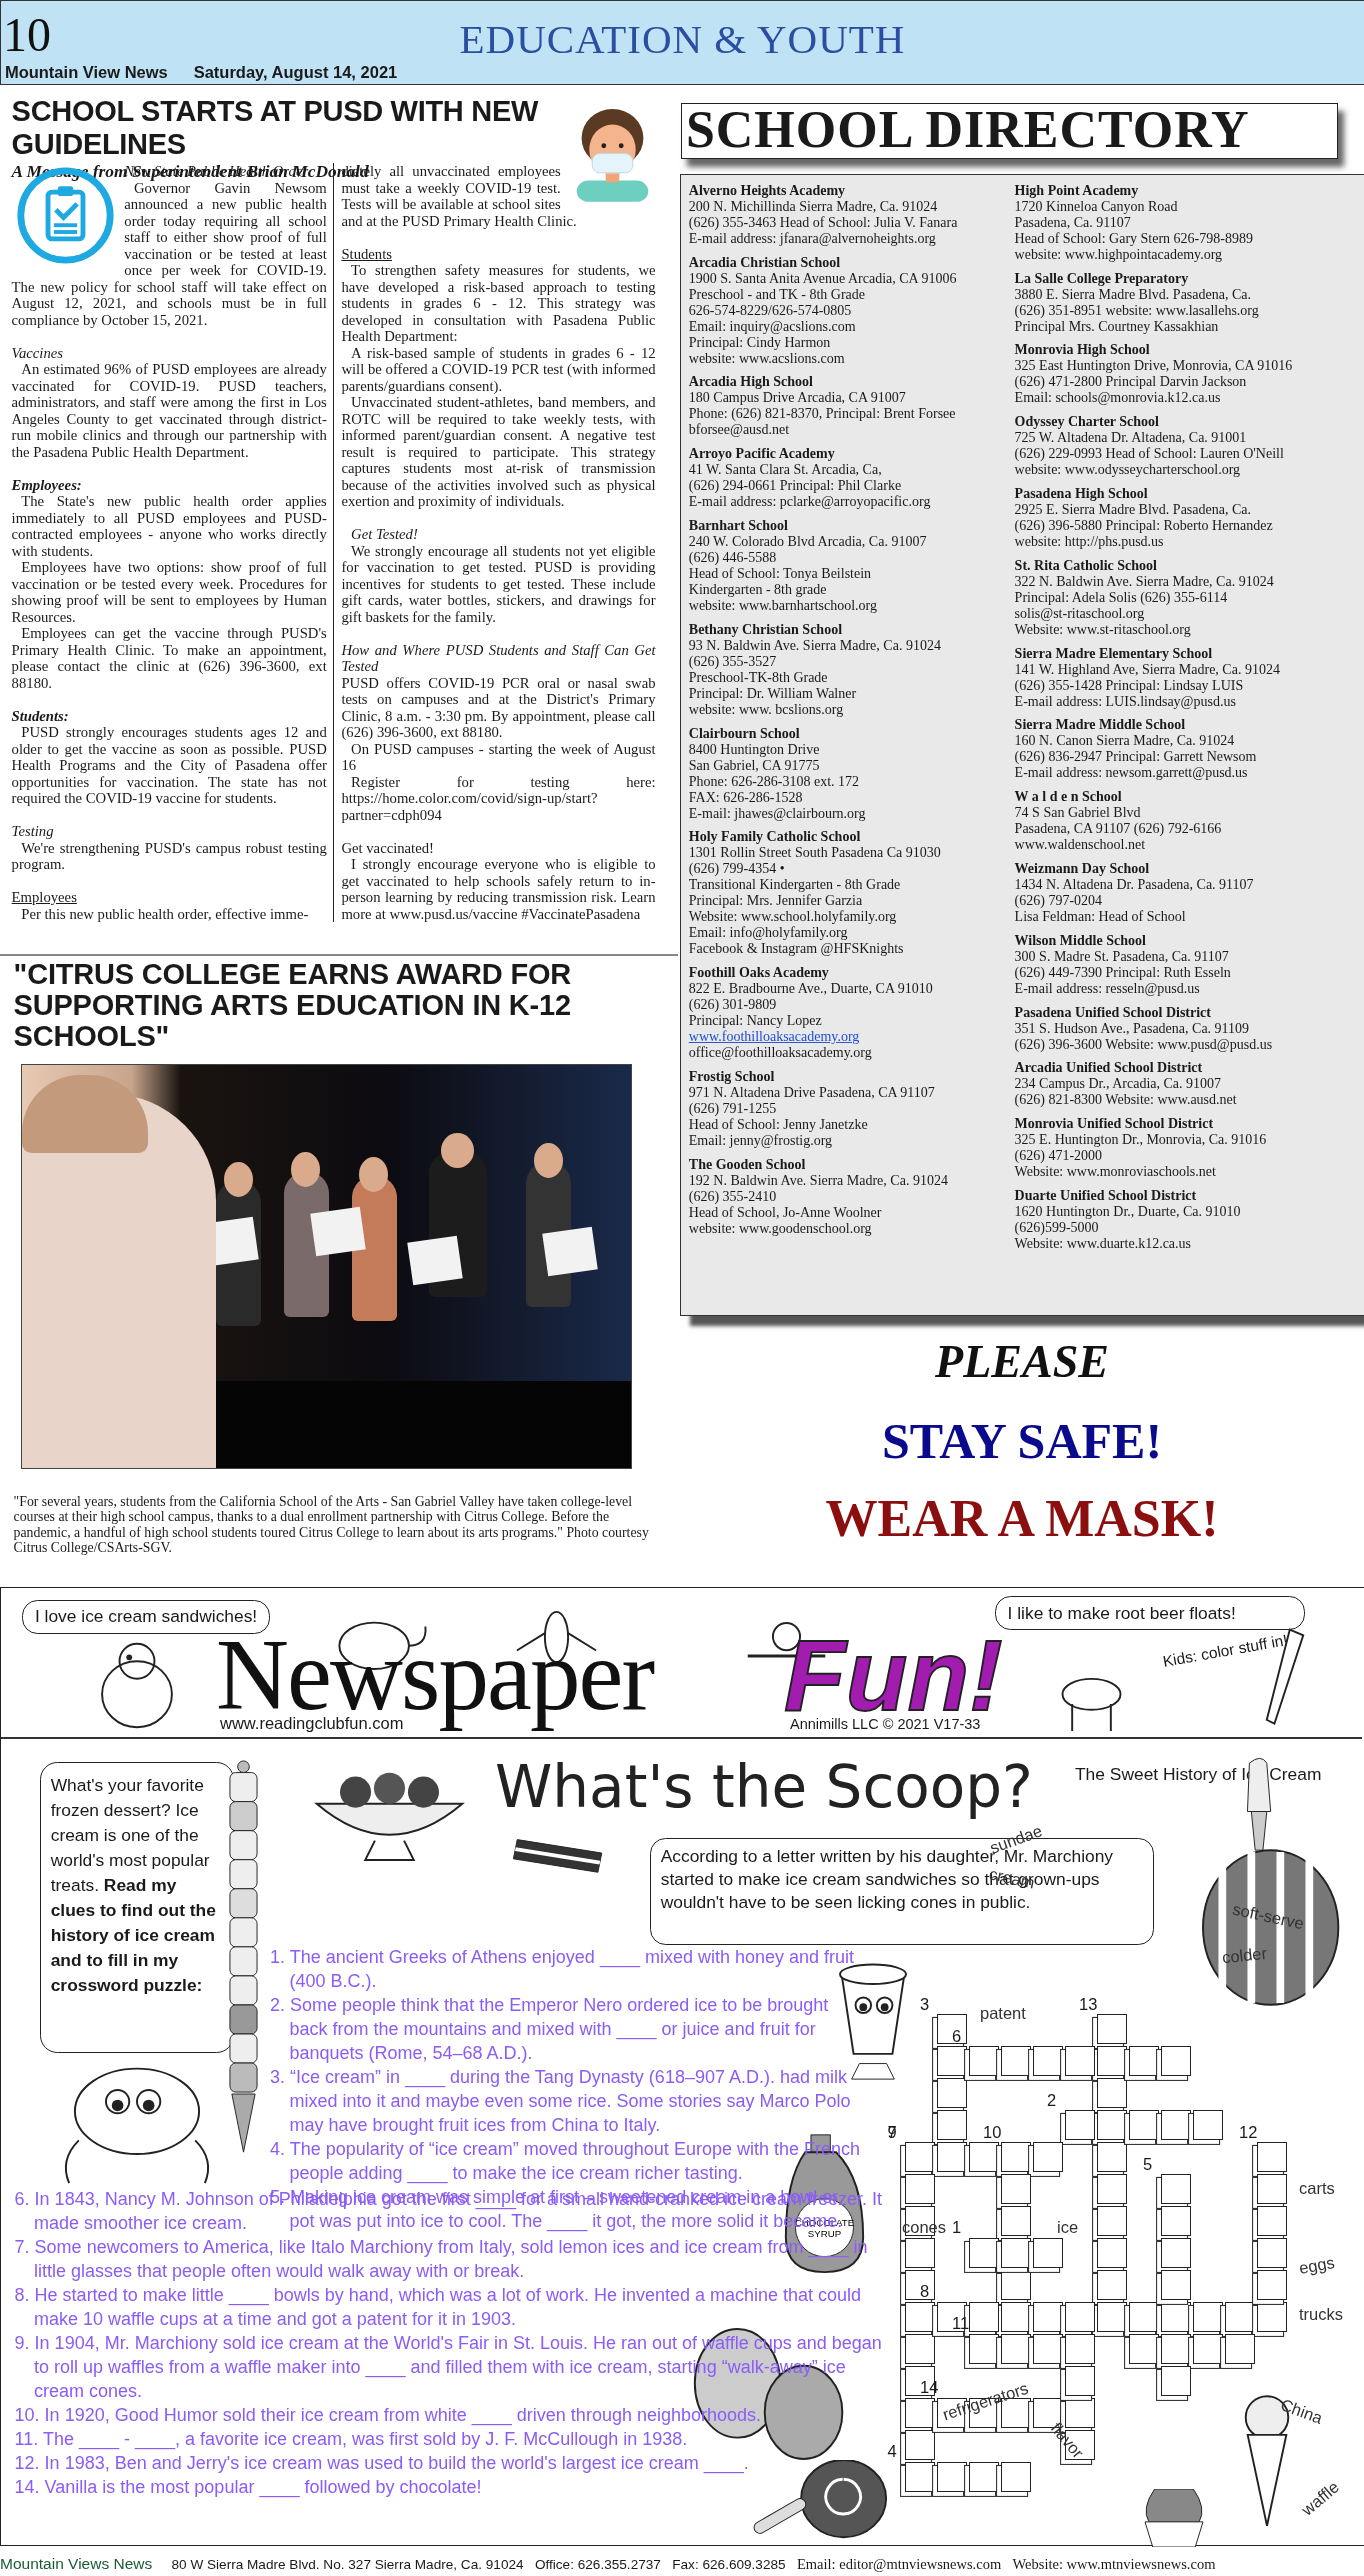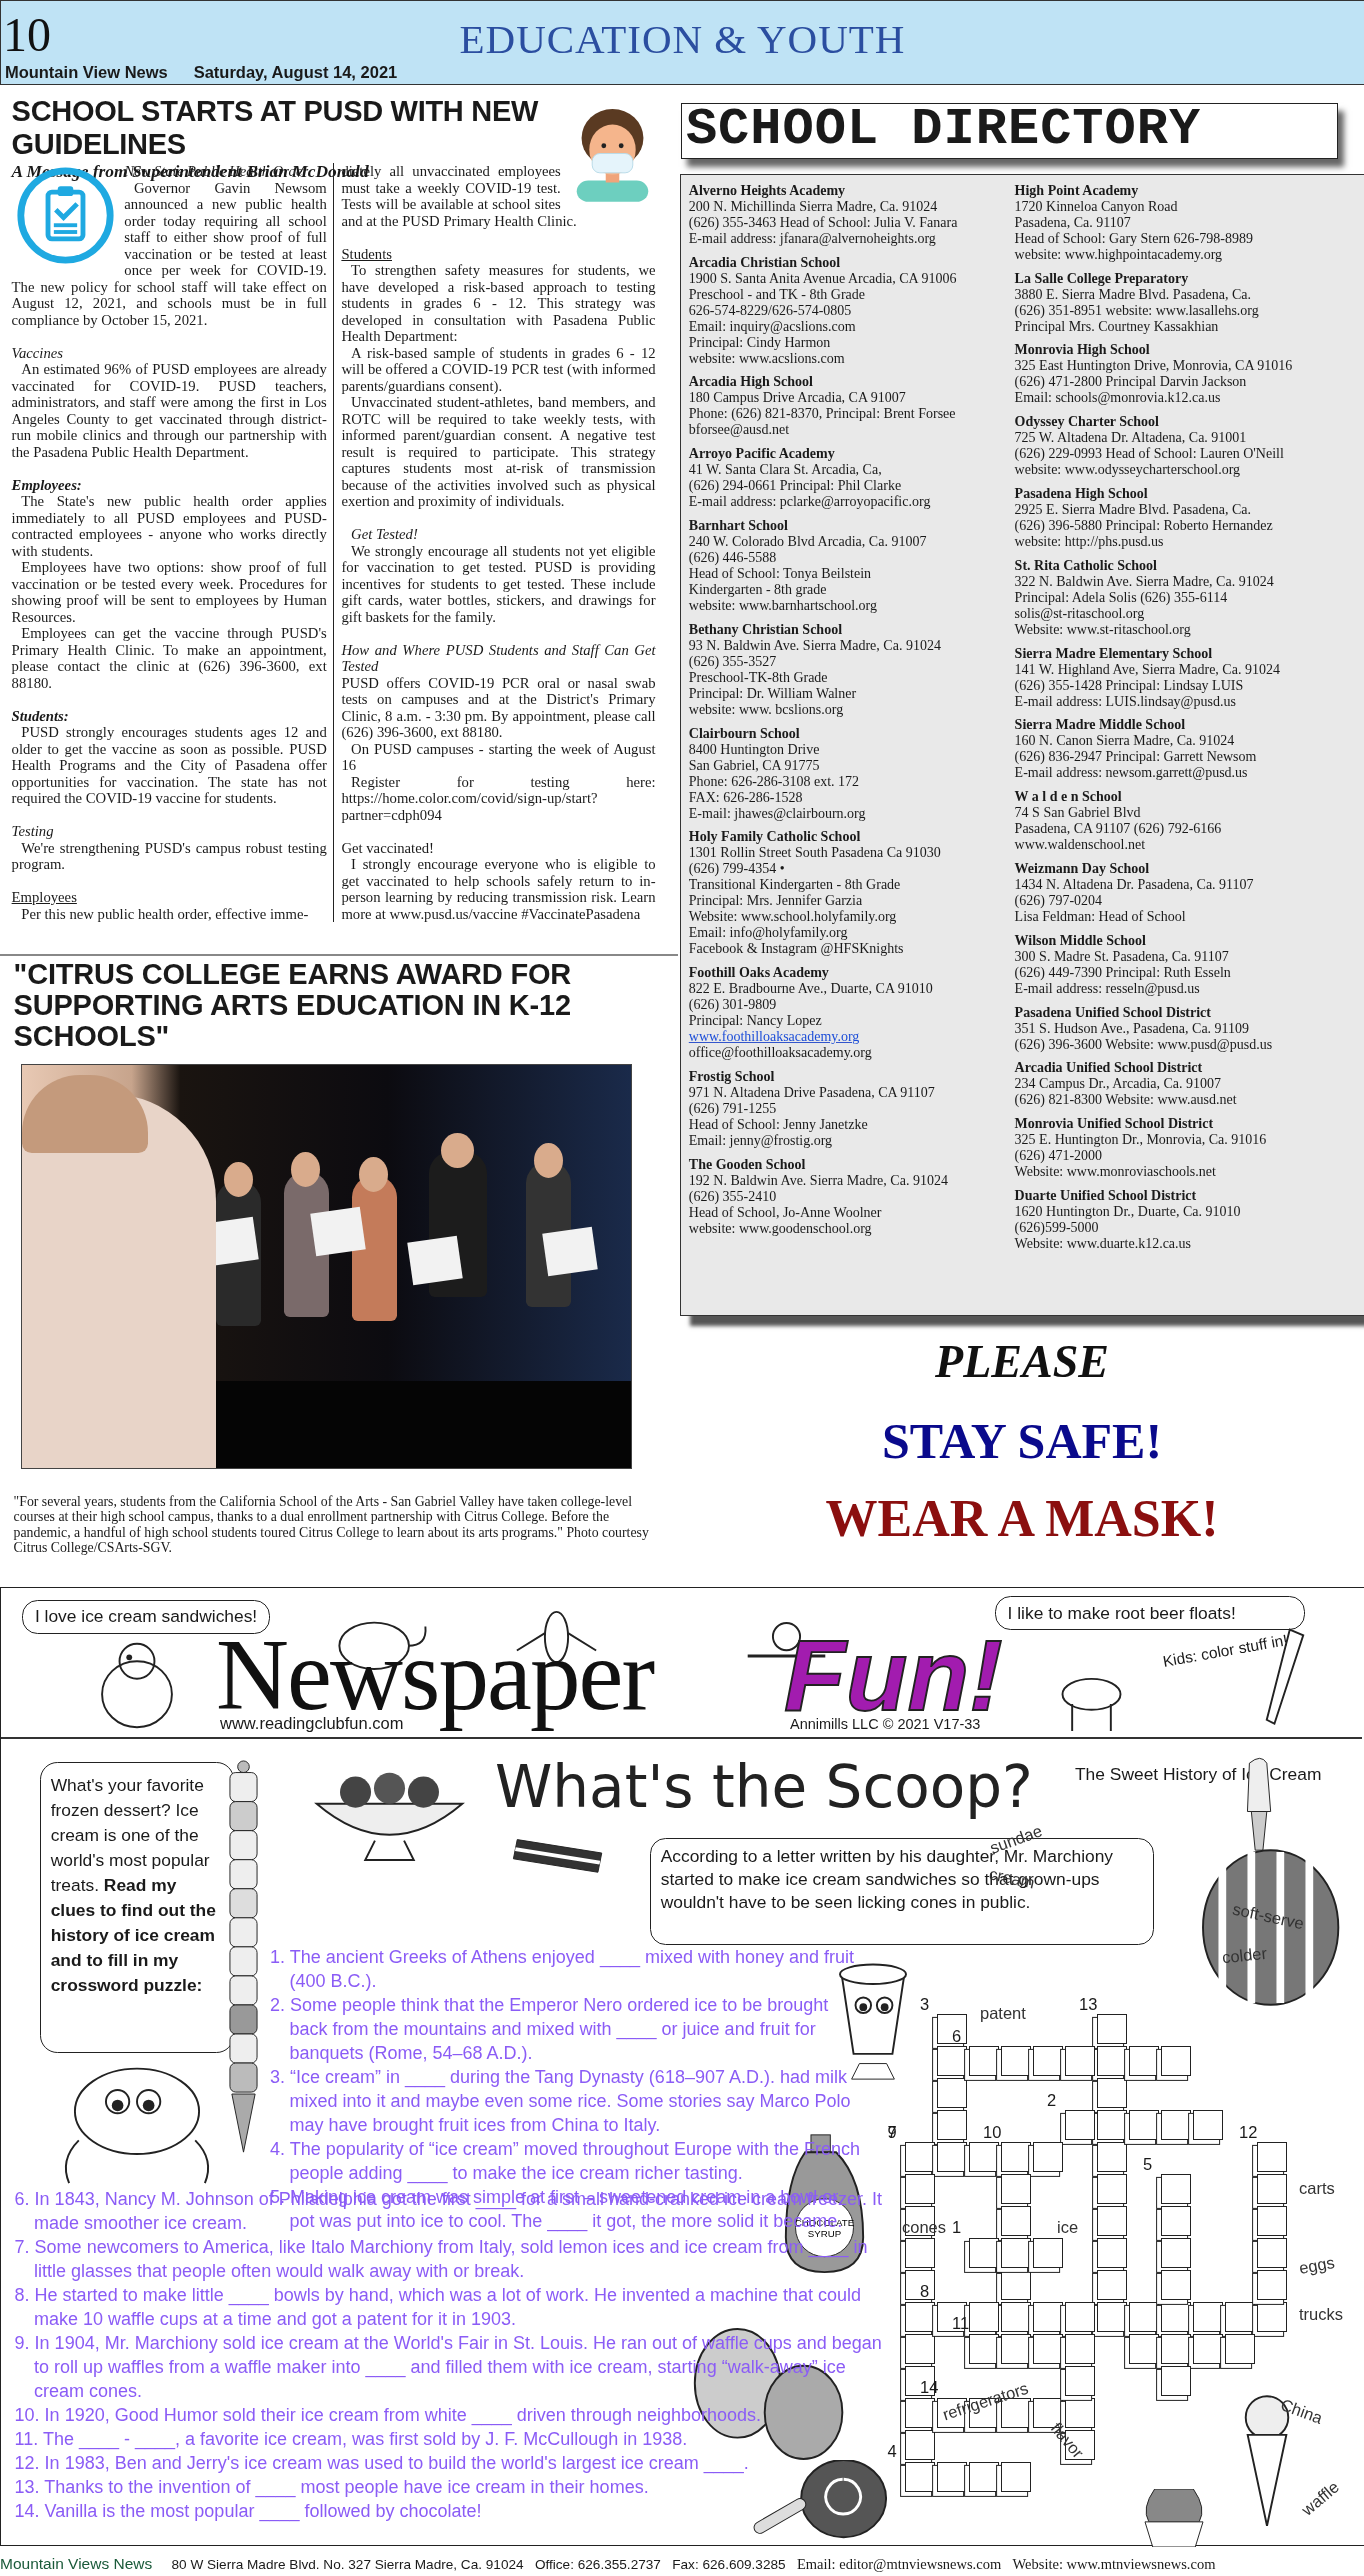--- a/index.html
+++ b/index.html
@@ -23,21 +23,21 @@
   .col.right { padding-left: 7.8px; }
   .col p { text-indent: 9.7px; }
   .col .head { font-style: italic; text-indent: 0; }
   .col .head.bold { font-weight: bold; }
   .col .ul { text-decoration: underline; text-indent: 0; }
   .col .gap { height: 16.5px; }
   .clip-icon { float: left; width: 101px; height: 101px; margin: 1.9px 7.8px 3.9px 3.9px; }
   .kid-icon { float: right; width: 87px; height: 97px; margin: -58px 0 5.8px 7.8px; }
 
   
-  .dir-title { position: absolute; left: 681px; top: 103px; width: 657px; height: 56px; border: 1.9px solid #222; background: #fff; box-shadow: 5.8px 7.8px 5.8px #666; font-family: Liberation Mono, monospace; font-weight: bold; font-size: 52px; line-height: 52px; padding-left: 3.9px; letter-spacing: 1px; }
+  .dir-title { position: absolute; left: 681px; top: 103px; width: 657px; height: 56px; border: 1.9px solid #222; background: #fff; box-shadow: 5.8px 7.8px 5.8px #666; font-family: Liberation Serif, serif; font-weight: bold; font-size: 52px; line-height: 52px; padding-left: 3.9px; letter-spacing: 1px; }
   .dir-box { position: absolute; left: 680px; top: 174px; width: 789px; height: 1142px; background: #e9e9e9; border: 1.9px solid #333; box-shadow: 9.7px 9.7px 3.9px #555; padding: 7.8px 7.8px; display: flex; gap: 5.8px; }
   .dir-col { width: 320px; font-size: 14px; line-height: 16px; }
   .dir-col .school { margin-bottom: 7.8px; }
   .dir-col .name { font-weight: bold; }
   .dir-col .link { color: #1d4ed8; text-decoration: underline; text-decoration-color: #3355cc; }
 
   
   .safe { position: absolute; left: 680px; top: 1328px; width: 684px; text-align: center; font-family: "Liberation Serif", serif; font-weight: bold; }
   .safe .l1 { font-style: italic; font-size: 46px; color: #111; line-height: 68px; }
   .safe .l2 { font-size: 50px; color: #0a0a8c; line-height: 78px; margin-top: 5.8px; }
@@ -507,21 +507,20 @@
       <div class="clue">5. Making ice cream was simple at first – sweetened cream in a bowl or pot was put into ice to cool. The ____ it got, the more solid it became.</div>
     </div>
   <div class="clues clues-b" id="clues-b">
       <div class="clue">6. In 1843, Nancy M. Johnson of Philadelphia got the first ____ for a small hand-cranked ice cream freezer. It made smoother ice cream.</div>
       <div class="clue">7. Some newcomers to America, like Italo Marchiony from Italy, sold lemon ices and ice cream from ____ in little glasses that people often would walk away with or break.</div>
       <div class="clue">8. He started to make little ____ bowls by hand, which was a lot of work. He invented a machine that could make 10 waffle cups at a time and got a patent for it in 1903.</div>
       <div class="clue">9. In 1904, Mr. Marchiony sold ice cream at the World's Fair in St. Louis. He ran out of waffle cups and began to roll up waffles from a waffle maker into ____ and filled them with ice cream, starting “walk-away” ice cream cones.</div>
       <div class="clue">10. In 1920, Good Humor sold their ice cream from white ____ driven through neighborhoods.</div>
       <div class="clue">11. The ____ - ____, a favorite ice cream, was first sold by J. F. McCullough in 1938.</div>
       <div class="clue">12. In 1983, Ben and Jerry's ice cream was used to build the world's largest ice cream ____.</div>
-      <div class="clue">13. Thanks to the invention of ____ most people have ice cream in their homes.</div>
       <div class="clue">14. Vanilla is the most popular ____ followed by chocolate!</div>
     </div>
 
   <div class="xw" id="crossword">
       <div class="cell" style="left: 64px; top: 0px;"></div>
       <div class="cell" style="left: 64px; top: 32px;"></div>
       <div class="cell" style="left: 64px; top: 64px;"></div>
       <div class="cell" style="left: 64px; top: 96px;"></div>
       <div class="cell" style="left: 224px; top: 0px;"></div>
       <div class="cell" style="left: 224px; top: 32px;"></div>

